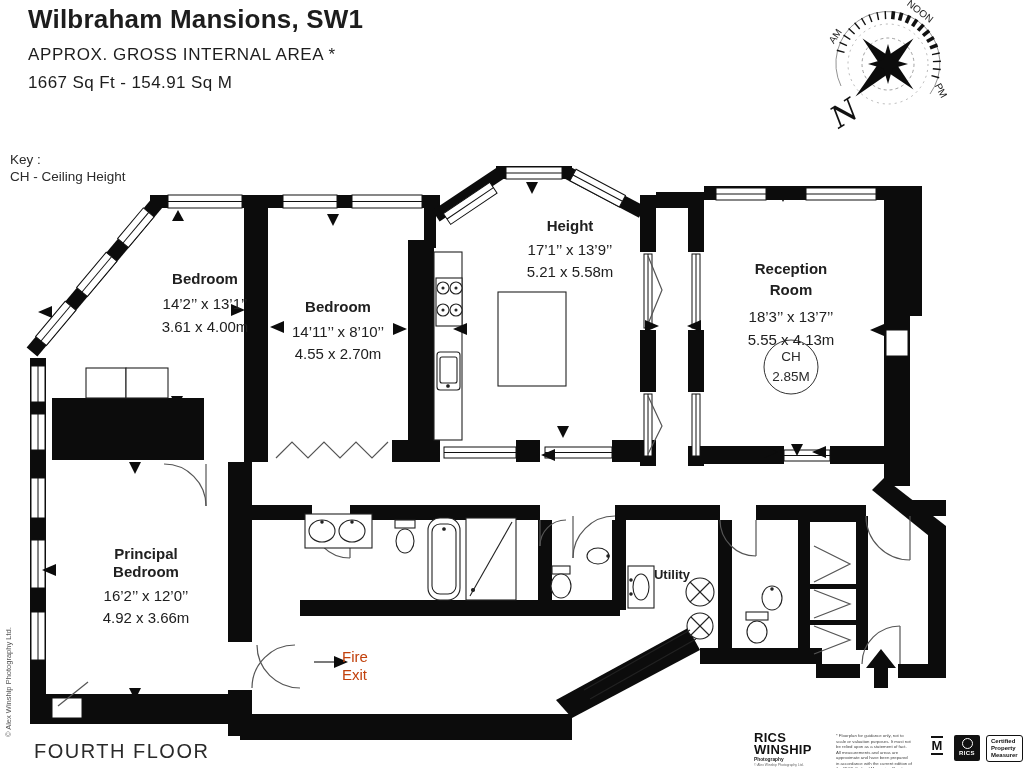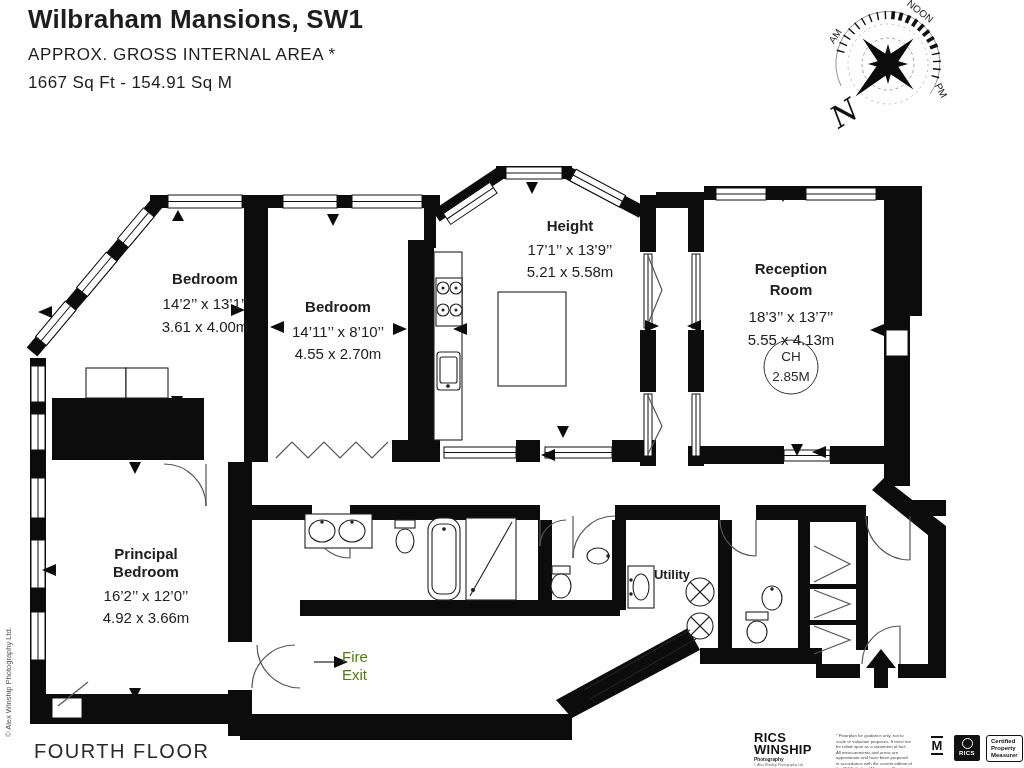--- a/index.html
+++ b/index.html
@@ -10,21 +10,21 @@
   
   .hdr{position:absolute;left:0;top:0;width:100%;text-align:left;padding-left:28px;}
   .hdr .title{font-size:26px;font-weight:bold;letter-spacing:.2px;margin-top:4px;}
   .hdr .sub{font-size:17px;margin-top:10px;letter-spacing:.6px;}
   .hdr .area{font-size:17px;margin-top:8px;letter-spacing:.4px;}
   .hdr .disc{font-size:17px;margin-top:9px;letter-spacing:.2px;}
   
   .lbl{position:absolute;transform:translate(-50%,-50%);white-space:nowrap;text-align:center;
        font-size:15px;color:#202020;}
   .lbl.b{font-weight:bold;}
-  .lbl-l{position:absolute;white-space:nowrap;font-size:15px;color:#4d7c0f;}
+  .lbl-l{position:absolute;white-space:nowrap;font-size:15px;color:#c2410c;}
   .key{position:absolute;left:10px;top:152px;font-size:13.5px;line-height:1.25;color:#2a2a2a;}
   .floor{position:absolute;left:34px;top:740px;font-size:20px;letter-spacing:1.5px;color:#2a2a2a;}
   .vcopy{position:absolute;left:4px;top:737px;transform:rotate(-90deg);transform-origin:left top;
          font-size:7.5px;color:#555;white-space:nowrap;}
   .chlbl{position:absolute;left:791px;top:367px;transform:translate(-50%,-50%);
          text-align:center;font-size:13.5px;line-height:1.5;color:#2a2a2a;}
   
   .foot{position:absolute;left:750px;top:730px;width:270px;height:36px;font-size:4.5px;}
   .brand{position:absolute;left:4px;top:2px;line-height:.92;}
   .brand .big{font-size:13px;font-weight:bold;letter-spacing:.3px;color:#111;}
@@ -376,20 +376,24 @@
       <text transform="translate(-38,58) rotate(-32)" font-size="30" fill="#111" font-family="DejaVu Serif, serif" font-style="italic" text-anchor="middle">N</text>
     </g>
   </svg>
 
   <div class="hdr">
     <div class="title">Wilbraham Mansions, SW1</div>
     <div class="sub">APPROX. GROSS INTERNAL  AREA *</div>
     <div class="area">1667 Sq Ft  -  154.91 Sq M</div>
   </div>
 
+  <div class="key">
+    <div>Key :</div>
+    <div>CH - Ceiling Height</div>
+  </div>
 
   <div class="lbl b" style="left:205px;top:278px;">Bedroom</div>
   <div class="lbl" style="left:205px;top:303px;">14’2’’ x 13’1’’</div>
   <div class="lbl" style="left:205px;top:326px;">3.61 x 4.00m</div>
 
   <div class="lbl b" style="left:338px;top:306px;">Bedroom</div>
   <div class="lbl" style="left:338px;top:331px;">14’11’’ x 8’10’’</div>
   <div class="lbl" style="left:338px;top:353px;">4.55 x 2.70m</div>
 
   <div class="lbl b" style="left:570px;top:225px;">Height</div>

